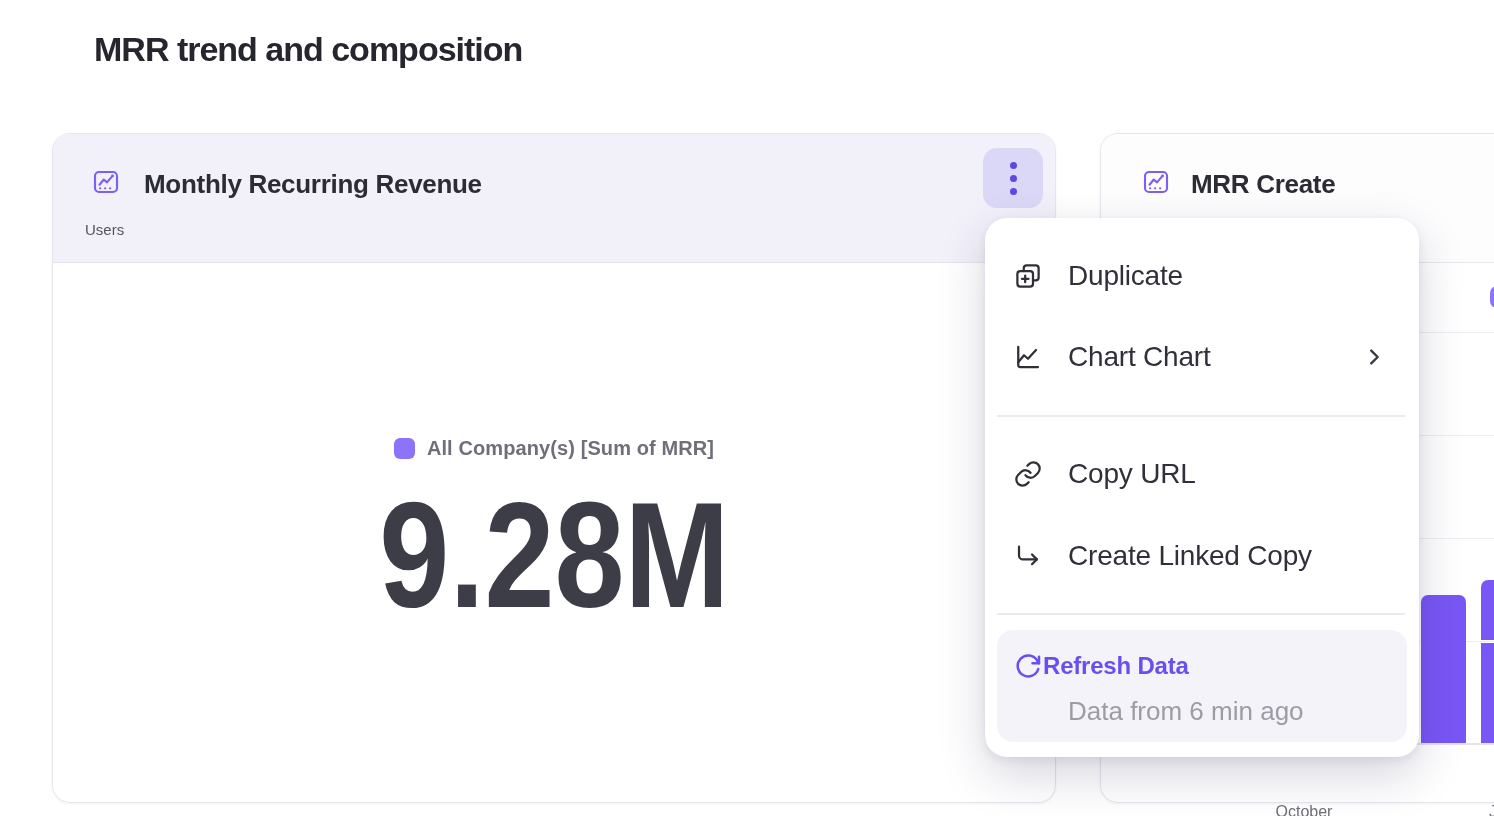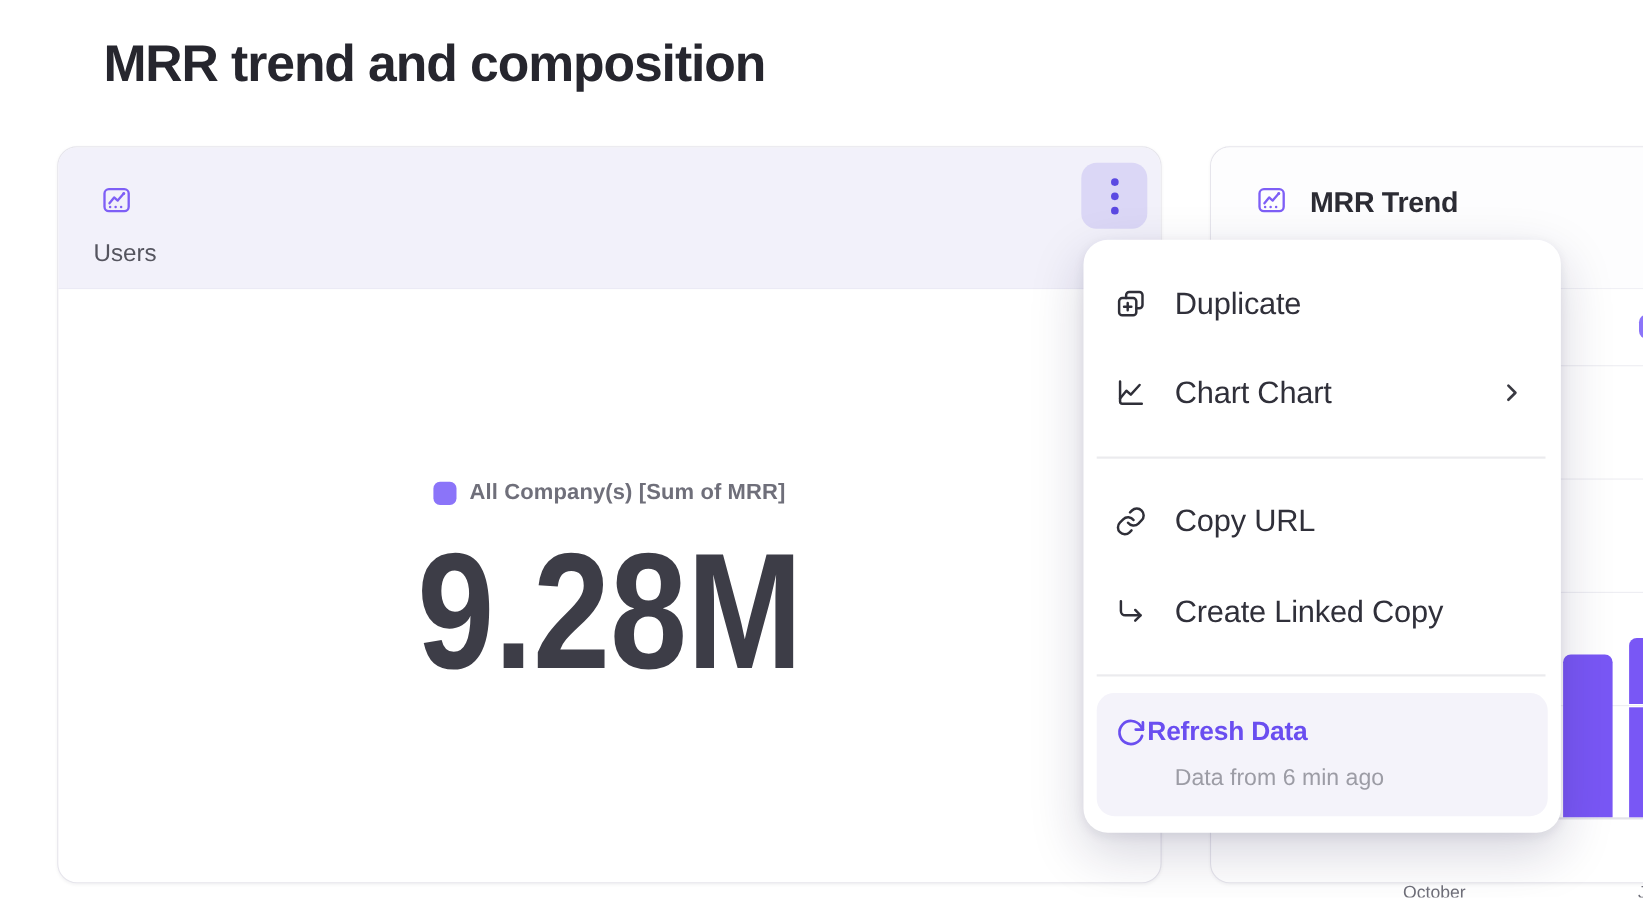--- a/index.html
+++ b/index.html
@@ -21,21 +21,21 @@
   *{box-sizing:border-box;margin:0;padding:0;}
   html,body{width:1494px;height:816px;}
   body{
     position:relative;overflow:hidden;background:#fff;
     font-family:"Liberation Sans","DejaVu Sans",sans-serif;
     color:var(--ink);
     -webkit-font-smoothing:antialiased;
   }
   .page-title{
     position:absolute;left:94px;top:30px;
-    font-size:47px;font-weight:700;letter-spacing:-1px;color:var(--ink-strong);
+    font-size:34px;font-weight:700;letter-spacing:-1px;color:var(--ink-strong);
   }
   
   .card{
     position:absolute;background:#fff;border:1px solid var(--border);
     border-radius:18px;box-shadow:0 1px 3px rgba(20,20,40,.05);
   }
   .card-left{left:52px;top:133px;width:1004px;height:670px;}
   .card-right{left:1100px;top:133px;width:480px;height:670px;}
   .card-header{
     position:relative;height:129px;border-bottom:1px solid #e5e3f0;
@@ -44,21 +44,21 @@
   .card-left .card-header{background:var(--header-lav);}
   .card-right .card-header{background:#fdfdfe;border-bottom:1px solid #e8e8ee;}
   .widget-icon{position:absolute;left:38px;top:33px;width:30px;height:30px;}
   .card-right .widget-icon{left:40px;}
   .card-title{
     position:absolute;left:91px;top:34px;font-size:26px;font-weight:700;
     letter-spacing:-.3px;color:#2c2c34;line-height:32px;
   }
   .card-right .card-title{left:90px;}
   .card-subtitle{
-    position:absolute;left:32px;top:83px;font-size:22px;color:#55555f;line-height:26px;
+    position:absolute;left:32px;top:83px;font-size:15px;color:#55555f;line-height:26px;
   }
   
   .kpi-body{
     position:absolute;left:0;top:130px;right:0;bottom:0;
     display:flex;flex-direction:column;align-items:center;justify-content:center;
   }
   .kpi-legend{display:flex;align-items:center;gap:12px;margin-bottom:20px;text-align:right;}
   .legend-swatch{width:21px;height:21px;border-radius:6px;background:var(--accent-soft);}
   .kpi-legend-label{font-size:20px;font-weight:700;color:#6f6f7a;letter-spacing:.1px;}
   .kpi-value{
@@ -98,40 +98,41 @@
   .menu-icon{width:30px;height:30px;flex:0 0 30px;}
   .menu-label{margin-left:25px;font-size:28px;color:#30303a;font-weight:500;letter-spacing:-.2px;}
   .menu-chevron{position:absolute;right:34px;width:22px;height:22px;}
   .menu-divider{position:absolute;left:12px;right:14px;height:2px;background:var(--divider);}
   .refresh-block{
     position:absolute;left:12px;top:412px;width:410px;height:112px;border-radius:16px;
     background:var(--row-hl);cursor:pointer;border:none;text-align:left;
   }
   .refresh-row{position:absolute;left:16px;top:21px;display:flex;align-items:center;}
   .refresh-label{font-size:24px;font-weight:700;color:#6a4ef0;letter-spacing:-.2px;}
-  .refresh-sub{position:absolute;left:71px;top:66px;font-size:21px;color:var(--gray-soft);}
+  .refresh-sub{position:absolute;left:71px;top:66px;font-size:26px;color:var(--gray-soft);}
   svg{display:block;}
 </style>
 </head>
 <body>
 
 <h1 class="page-title">MRR trend and composition</h1>
 
 <section class="card card-left">
   <div class="card-header">
     <span class="widget-icon">
       <svg viewBox="0 0 24 24" width="30" height="30" fill="none" stroke="#7e5ff6" stroke-width="1.7" stroke-linecap="round" stroke-linejoin="round">
         <rect x="3.2" y="4" width="17.6" height="16" rx="3.2"></rect>
         <path d="M6.8 14.2l3.4-4.2 2.6 2.3 4.4-5.2"></path>
         <circle cx="17.2" cy="7.1" r="1.1" fill="#7e5ff6" stroke="none"></circle>
         <circle cx="7.3" cy="17" r=".9" fill="#7e5ff6" stroke="none"></circle>
         <circle cx="11.3" cy="17" r=".9" fill="#7e5ff6" stroke="none"></circle>
         <circle cx="15.3" cy="17" r=".9" fill="#7e5ff6" stroke="none"></circle>
       </svg>
     </span>
+    <div class="card-title">Monthly Recurring Revenue</div>
     <div class="card-subtitle">Users</div>
   </div>
   <div class="kpi-body">
     <div class="kpi-legend">
       <span class="legend-swatch"></span>
       <span class="kpi-legend-label">All Company(s) [Sum of MRR]</span>
     </div>
     <div class="kpi-value">9.28M</div>
   </div>
 </section>
@@ -141,21 +142,21 @@
     <span class="widget-icon">
       <svg viewBox="0 0 24 24" width="30" height="30" fill="none" stroke="#7e5ff6" stroke-width="1.7" stroke-linecap="round" stroke-linejoin="round">
         <rect x="3.2" y="4" width="17.6" height="16" rx="3.2"></rect>
         <path d="M6.8 14.2l3.4-4.2 2.6 2.3 4.4-5.2"></path>
         <circle cx="17.2" cy="7.1" r="1.1" fill="#7e5ff6" stroke="none"></circle>
         <circle cx="7.3" cy="17" r=".9" fill="#7e5ff6" stroke="none"></circle>
         <circle cx="11.3" cy="17" r=".9" fill="#7e5ff6" stroke="none"></circle>
         <circle cx="15.3" cy="17" r=".9" fill="#7e5ff6" stroke="none"></circle>
       </svg>
     </span>
-    <div class="card-title">MRR Trend</div>
+    <div class="card-title">MRR Create</div>
   </div>
 
   <div class="gridline" style="top:198px"></div>
   <div class="gridline" style="top:301px"></div>
   <div class="gridline" style="top:404px"></div>
   <div class="gridline" style="top:507px"></div>
   <div class="axis-baseline" style="top:609px"></div>
 
   <span class="trend-legend-swatch"></span>
 

